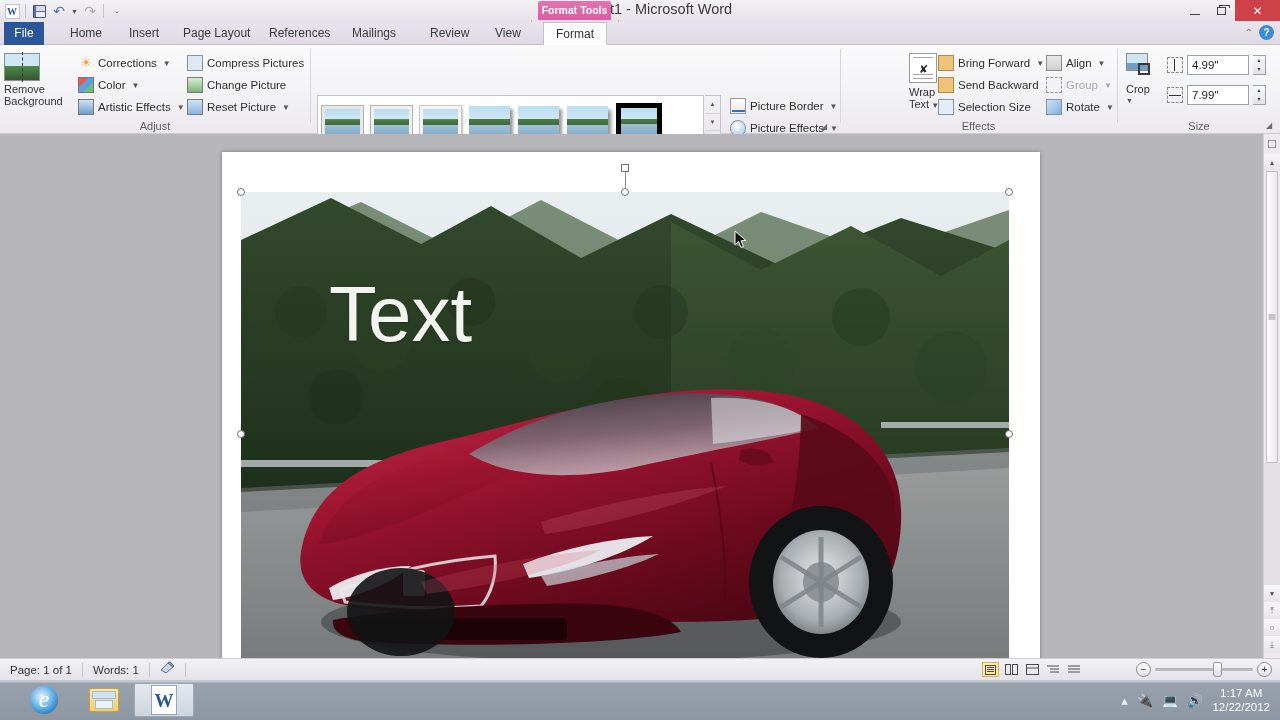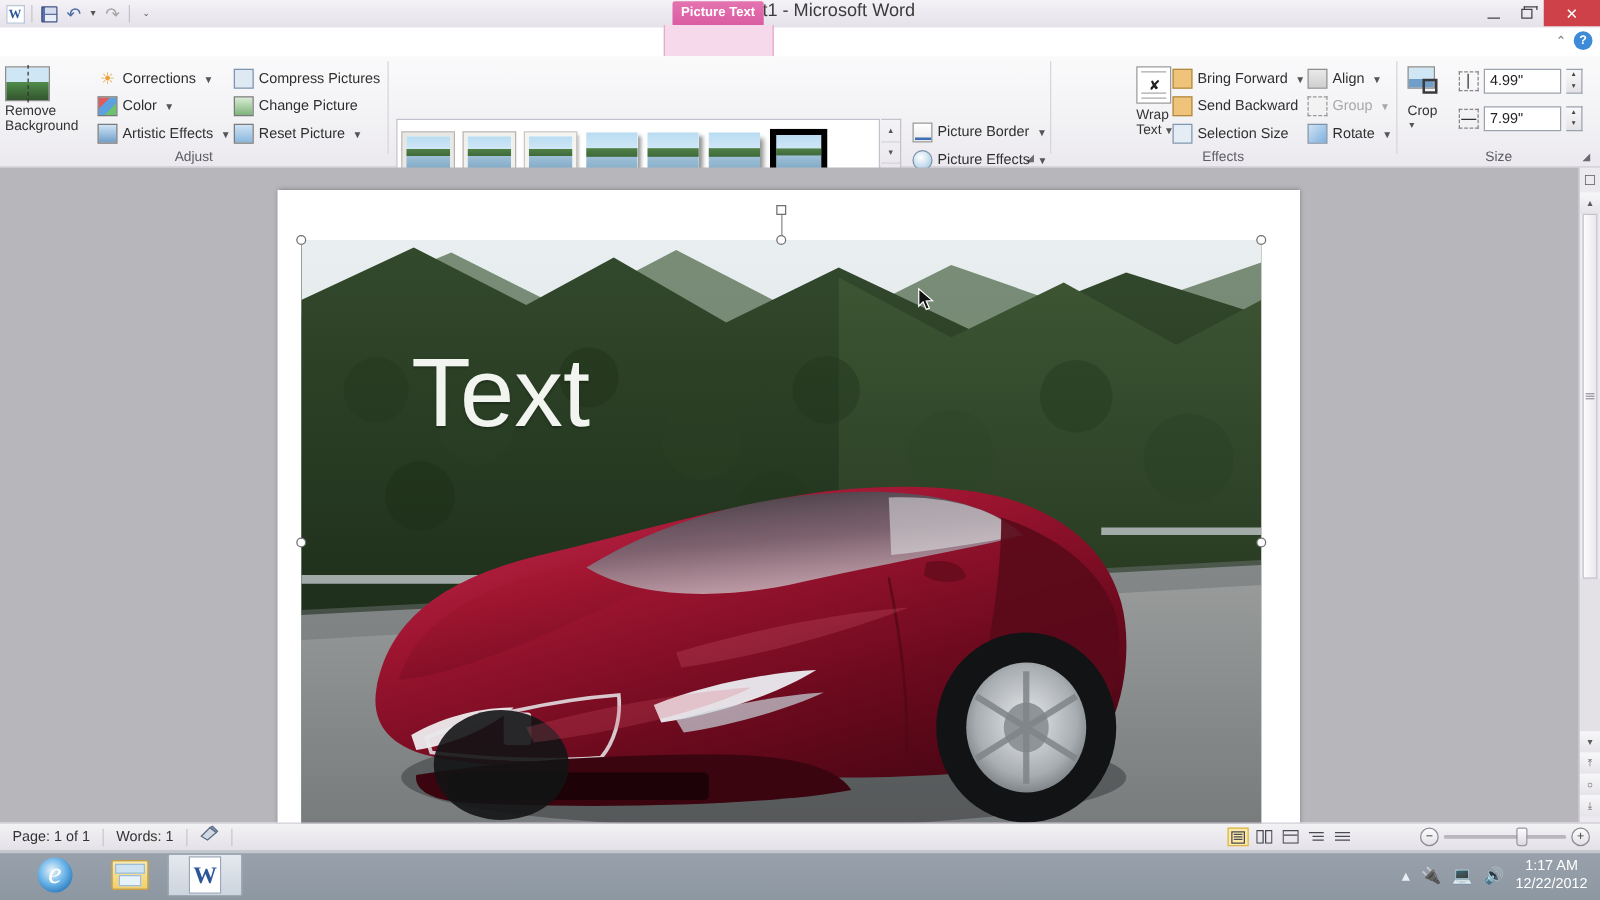--- a/index.html
+++ b/index.html
@@ -278,22 +278,33 @@
           <div class="wc-min"></div>
         </div>
       <div class="wc">
           <div class="wc-max"></div>
         </div>
       <div class="wc close">✕</div>
     </div>
   </div>
 
   <div class="ctxband"></div>
-  <div class="ctxlabel">Picture Text</div>
-
+  <div class="ctxlabel">Format Tools</div>
+
+  <div class="tabstrip">
+    <div class="tab file">File</div>
+    <div class="tab" style="left:59px">Home</div>
+    <div class="tab" style="left:118px">Insert</div>
+    <div class="tab" style="left:172px">Page Layout</div>
+    <div class="tab" style="left:258px">References</div>
+    <div class="tab" style="left:341px">Mailings</div>
+    <div class="tab" style="left:419px">Review</div>
+    <div class="tab" style="left:484px">View</div>
+    <div class="tab active" style="left:543px; width:64px; text-align:center; padding:0;">Format</div>
+  </div>
 
   <div class="helpbtns">
     <span class="caretup">⌃</span>
     <span class="helpq">?</span>
   </div>
 
   <div class="ribbon">
 
     <div class="group" style="left:0; width:310px;">
       <div style="position:absolute;left:4px;top:44px;">

